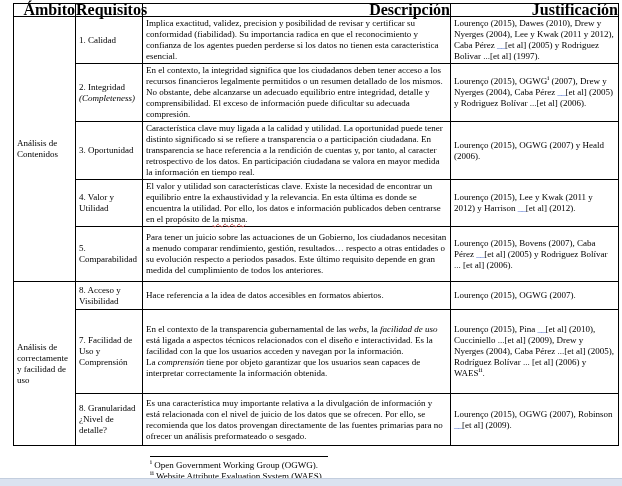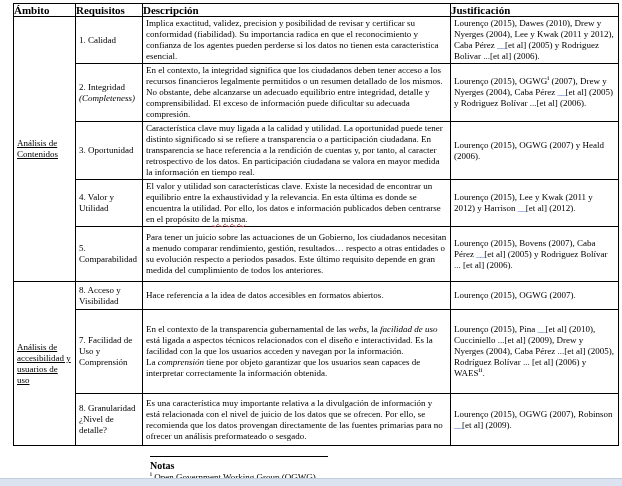--- a/index.html
+++ b/index.html
@@ -9,26 +9,26 @@
     font-family:"Liberation Serif","DejaVu Serif",serif;
   }
   .page{position:absolute;inset:0;background:#fff;}
   table.req{
     border-collapse:collapse;table-layout:fixed;
     margin:3px 0 0 13px;width:605px;
     font-size:9px;line-height:11px;
   }
   table.req th, table.req td{border:1px solid #000;}
   table.req th{
-    font-size:11px;font-weight:bold;text-align:left;
+    font-size:16px;font-weight:bold;text-align:right;
     height:12px;padding:0;line-height:12px;
   }
   table.req td{padding:1px 3px;vertical-align:middle;word-wrap:break-word;}
   td.descripcion{vertical-align:top;}
-  td.ambito{vertical-align:middle;padding-left:4px;text-decoration:underline;}
+  td.ambito{vertical-align:middle;padding-left:4px;}
   td.requisito{padding-left:4px;}
   tr.r0{height:47px}
   tr.r1{height:57px}
   tr.r2{height:48px}
   tr.r3{height:45px}
   tr.r4{height:55px}
   tr.r5{height:28px}
   tr.r6{height:84px}
   tr.r7{height:52px}
   .i{font-style:italic;text-align:right;}
@@ -69,21 +69,21 @@
         <th>Requisitos</th>
         <th>Descripción</th>
         <th>Justificación</th>
       </tr>
     </thead>
     <tbody>
         <tr class="r0">
           <td class="ambito" rowspan="5">Análisis de Contenidos</td>
           <td class="requisito"><span>1. Calidad</span></td>
           <td class="descripcion"><span>Implica exactitud, validez, precision y posibilidad de revisar y certificar su conformidad (fiabilidad). Su importancia radica en que el reconocimiento y confianza de los agentes pueden perderse si los datos no tienen esta caracteristica esencial.</span></td>
-          <td class="justificacion"><span>Lourenço (2015), Dawes (2010), Drew y Nyerges (2004), Lee y Kwak (2011 y 2012), Caba Pérez </span><span class="blue">__</span><span>[et al] (2005) y Rodriguez Bolivar ...[et al] (2006).</span></td>
+          <td class="justificacion"><span>Lourenço (2015), Dawes (2010), Drew y Nyerges (2004), Lee y Kwak (2011 y 2012), Caba Pérez </span><span class="blue">__</span><span>[et al] (2005) y Rodriguez Bolivar ...[et al] (1997).</span></td>
         </tr>
         <tr class="r1">
           <td class="requisito"><span>2. Integridad</span><br><span class="i">(Completeness)</span></td>
           <td class="descripcion"><span>En el contexto, la integridad significa que los ciudadanos deben tener acceso a los recursos financieros legalmente permitidos o un resumen detallado de los mismos. No obstante, debe alcanzarse un adecuado equilibrio entre integridad, detalle y comprensibilidad. El exceso de información puede dificultar su adecuada compresión.</span></td>
           <td class="justificacion"><span>Lourenço (2015), OGWG</span><sup>i</sup><span> (2007), Drew y Nyerges (2004), Caba Pérez </span><span class="blue">__</span><span>[et al] (2005) y Rodriguez Bolívar ...[et al] (2006).</span></td>
         </tr>
         <tr class="r2">
           <td class="requisito"><span>3. Oportunidad</span></td>
           <td class="descripcion"><span>Característica clave muy ligada a la calidad y utilidad. La oportunidad puede tener distinto significado si se refiere a transparencia o a participación ciudadana. En transparencia se hace referencia a la rendición de cuentas y, por tanto, al caracter retrospectivo de los datos. En participación ciudadana se valora en mayor medida la información en tiempo real.</span></td>
           <td class="justificacion"><span>Lourenço (2015), OGWG (2007) y Heald (2006).</span></td>
@@ -92,41 +92,40 @@
           <td class="requisito"><span>4. Valor y Utilidad</span></td>
           <td class="descripcion"><span>El valor y utilidad son características clave. Existe la necesidad de encontrar un equilibrio entre la exhaustividad y la relevancia. En esta última es donde se encuentra la utilidad. Por ello, los datos e información publicados deben centrarse en el propósito de </span><span class="wavy">la misma</span><span>.</span></td>
           <td class="justificacion"><span>Lourenço (2015), Lee y Kwak (2011 y 2012) y Harrison </span><span class="blue">__</span><span>[et al] (2012).</span></td>
         </tr>
         <tr class="r4">
           <td class="requisito"><span>5. Comparabilidad</span></td>
           <td class="descripcion"><span>Para tener un juicio sobre las actuaciones de un Gobierno, los ciudadanos necesitan a menudo comparar rendimiento, gestión, resultados… respecto a otras entidades o su evolución respecto a periodos pasados. Este último requisito depende en gran medida del cumplimiento de todos los anteriores.</span></td>
           <td class="justificacion"><span>Lourenço (2015), Bovens (2007), Caba Pérez </span><span class="blue">__</span><span>[et al] (2005) y Rodriguez Bolívar ... [et al] (2006).</span></td>
         </tr>
         <tr class="r5">
-          <td class="ambito" rowspan="3">Análisis de accesibilidad y usuarios de uso</td>
+          <td class="ambito" rowspan="3">Análisis de correctamente y facilidad de uso</td>
           <td class="requisito"><span>8. Acceso y Visibilidad</span></td>
           <td class="descripcion"><span>Hace referencia a la idea de datos accesibles en formatos abiertos.</span></td>
           <td class="justificacion"><span>Lourenço (2015), OGWG (2007).</span></td>
         </tr>
         <tr class="r6">
           <td class="requisito"><span>7. Facilidad de Uso y Comprensión</span></td>
           <td class="descripcion"><span>En el contexto de la transparencia gubernamental de las </span><span class="i">webs</span><span>, la </span><span class="i">facilidad de uso</span><span> está ligada a aspectos técnicos relacionados con el diseño e interactividad. Es la facilidad con la que los usuarios acceden y navegan por la información.</span><br><span>La </span><span class="i">comprensión</span><span> tiene por objeto garantizar que los usuarios sean capaces de interpretar correctamente la información obtenida.</span></td>
           <td class="justificacion"><span>Lourenço (2015), Pina </span><span class="blue">__</span><span>[et al] (2010), Cucciniello ...[et al] (2009), Drew y Nyerges (2004), Caba Pérez ...[et al] (2005), Rodríguez Bolívar ... [et al] (2006) y WAES</span><sup>ii</sup><span>.</span></td>
         </tr>
         <tr class="r7">
           <td class="requisito"><span>8. Granularidad ¿Nivel de detalle?</span></td>
           <td class="descripcion"><span>Es una característica muy importante relativa a la divulgación de información y está relacionada con el nivel de juicio de los datos que se ofrecen. Por ello, se recomienda que los datos provengan directamente de las fuentes primarias para no ofrecer un análisis preformateado o sesgado.</span></td>
           <td class="justificacion"><span>Lourenço (2015), OGWG (2007), Robinson </span><span class="blue">__</span><span>[et al] (2009).</span></td>
         </tr>
       </tbody>
   </table>
 
   <div class="notes">
     <div class="notes-rule"></div>
-    <div class="notes-title">Notas</div>
     <div>
         <div class="note-item"><sup>i</sup> Open Government Working Group (OGWG).</div>
         <div class="note-item"><sup>ii</sup> Website Attribute Evaluation System (WAES).</div>
       </div>
   </div>
 
   <div class="bottom-bar"></div>
 
 </div>
 

